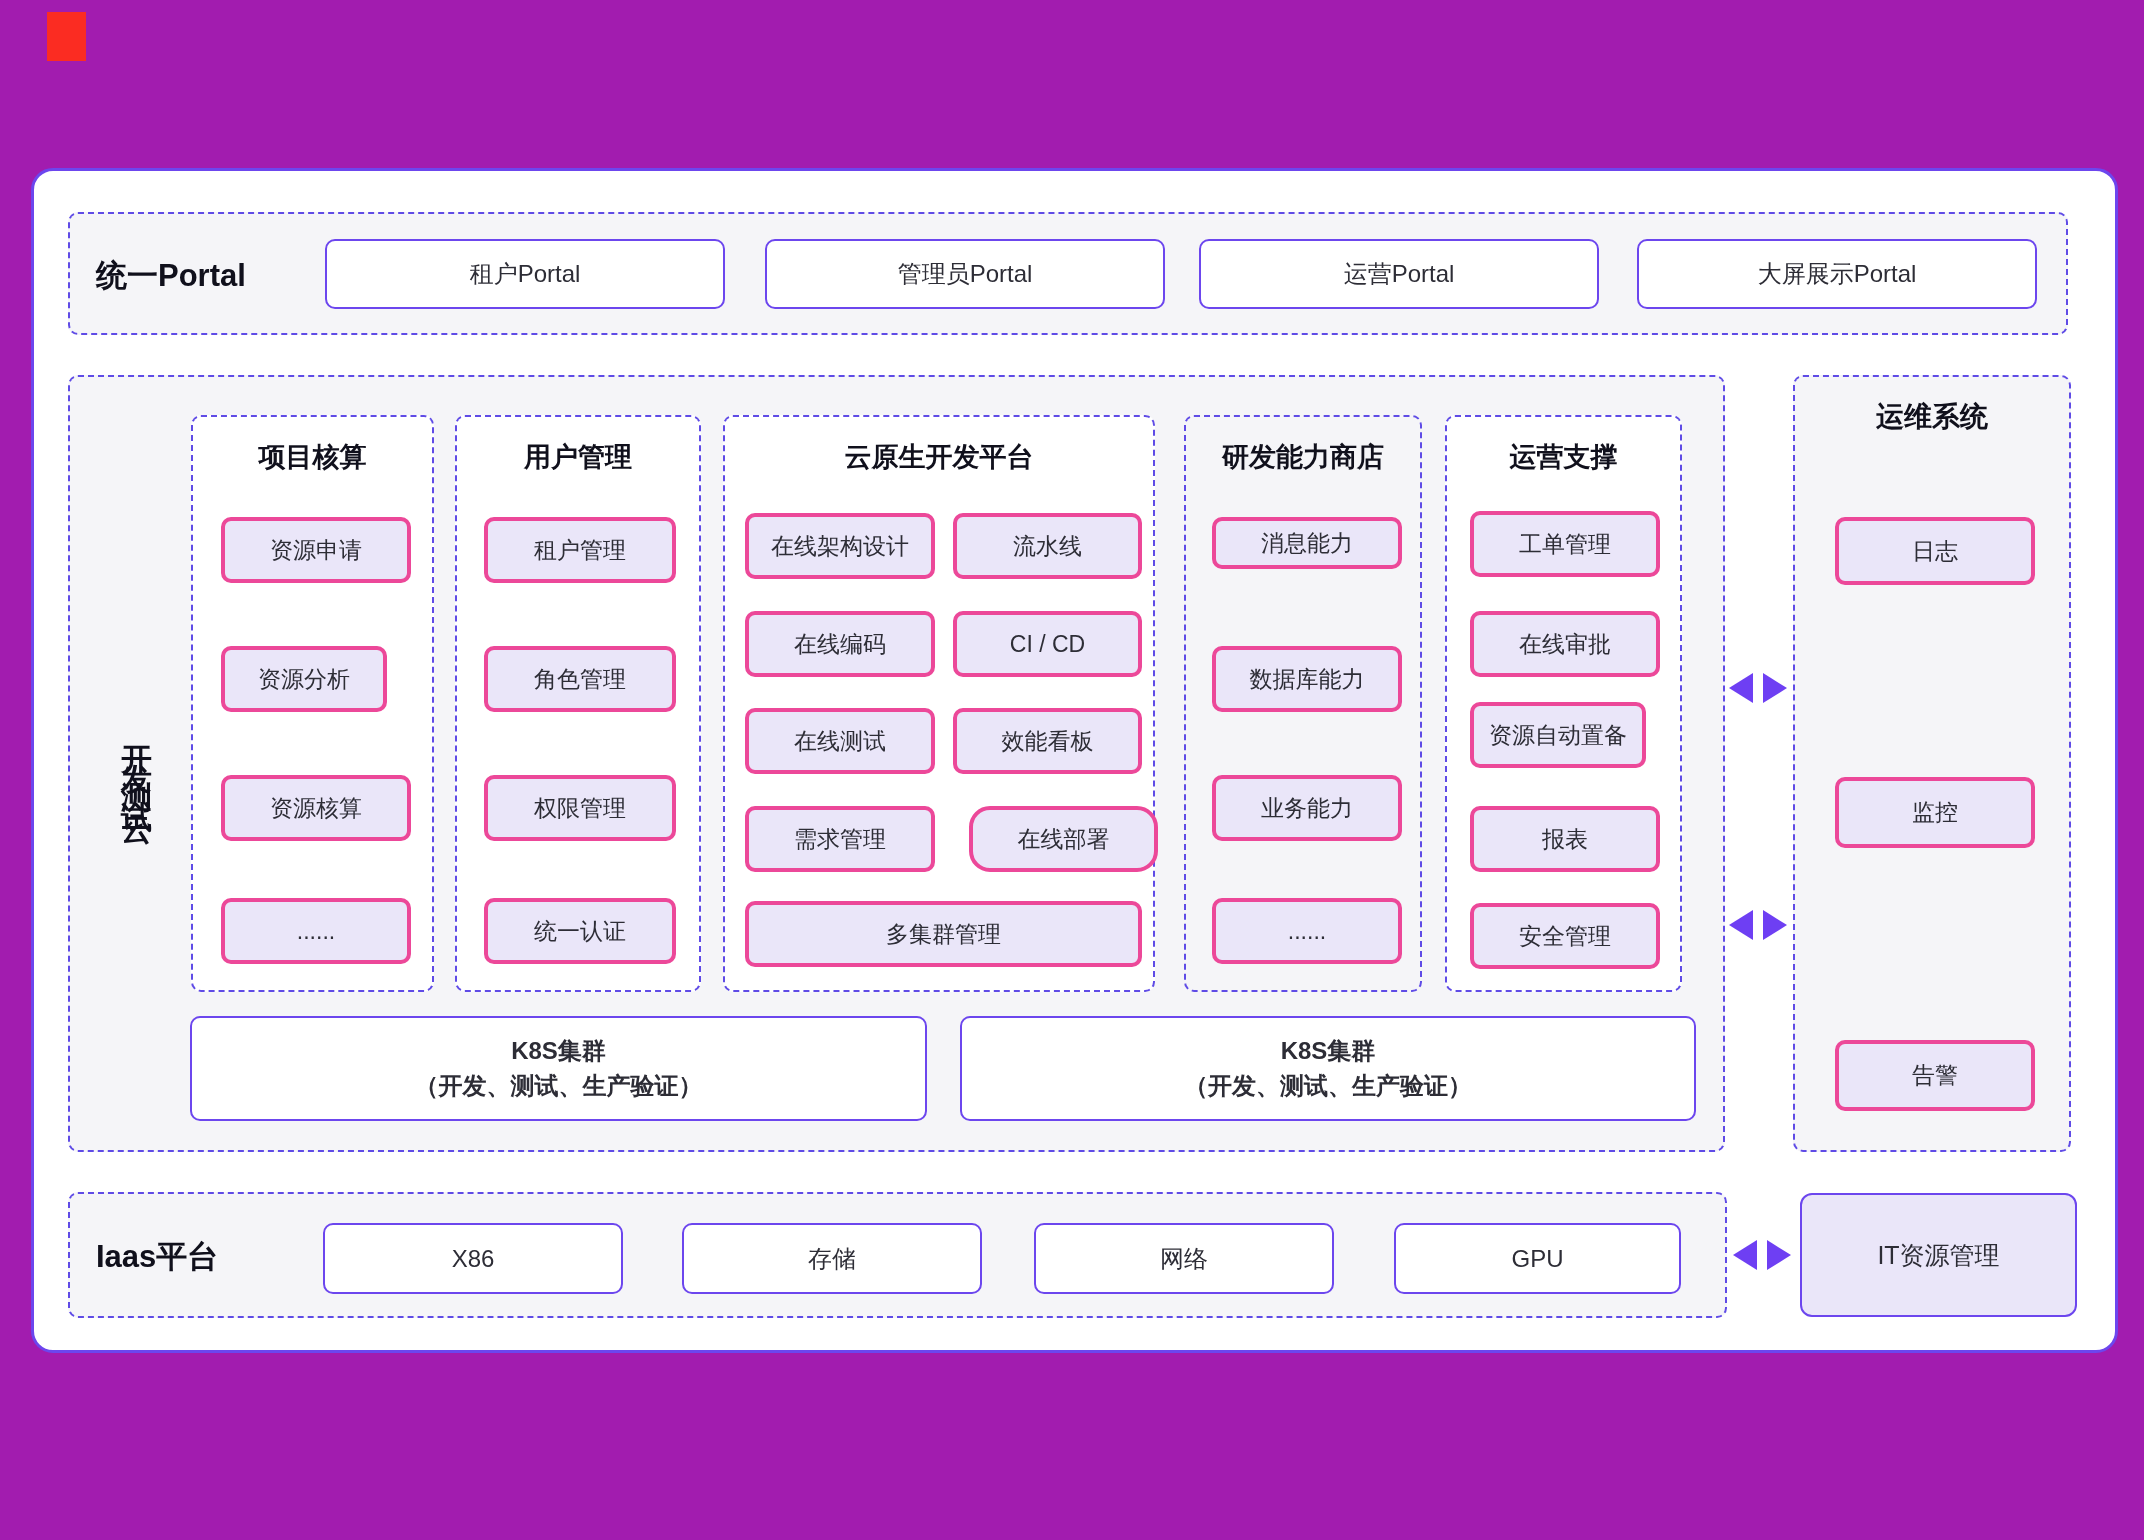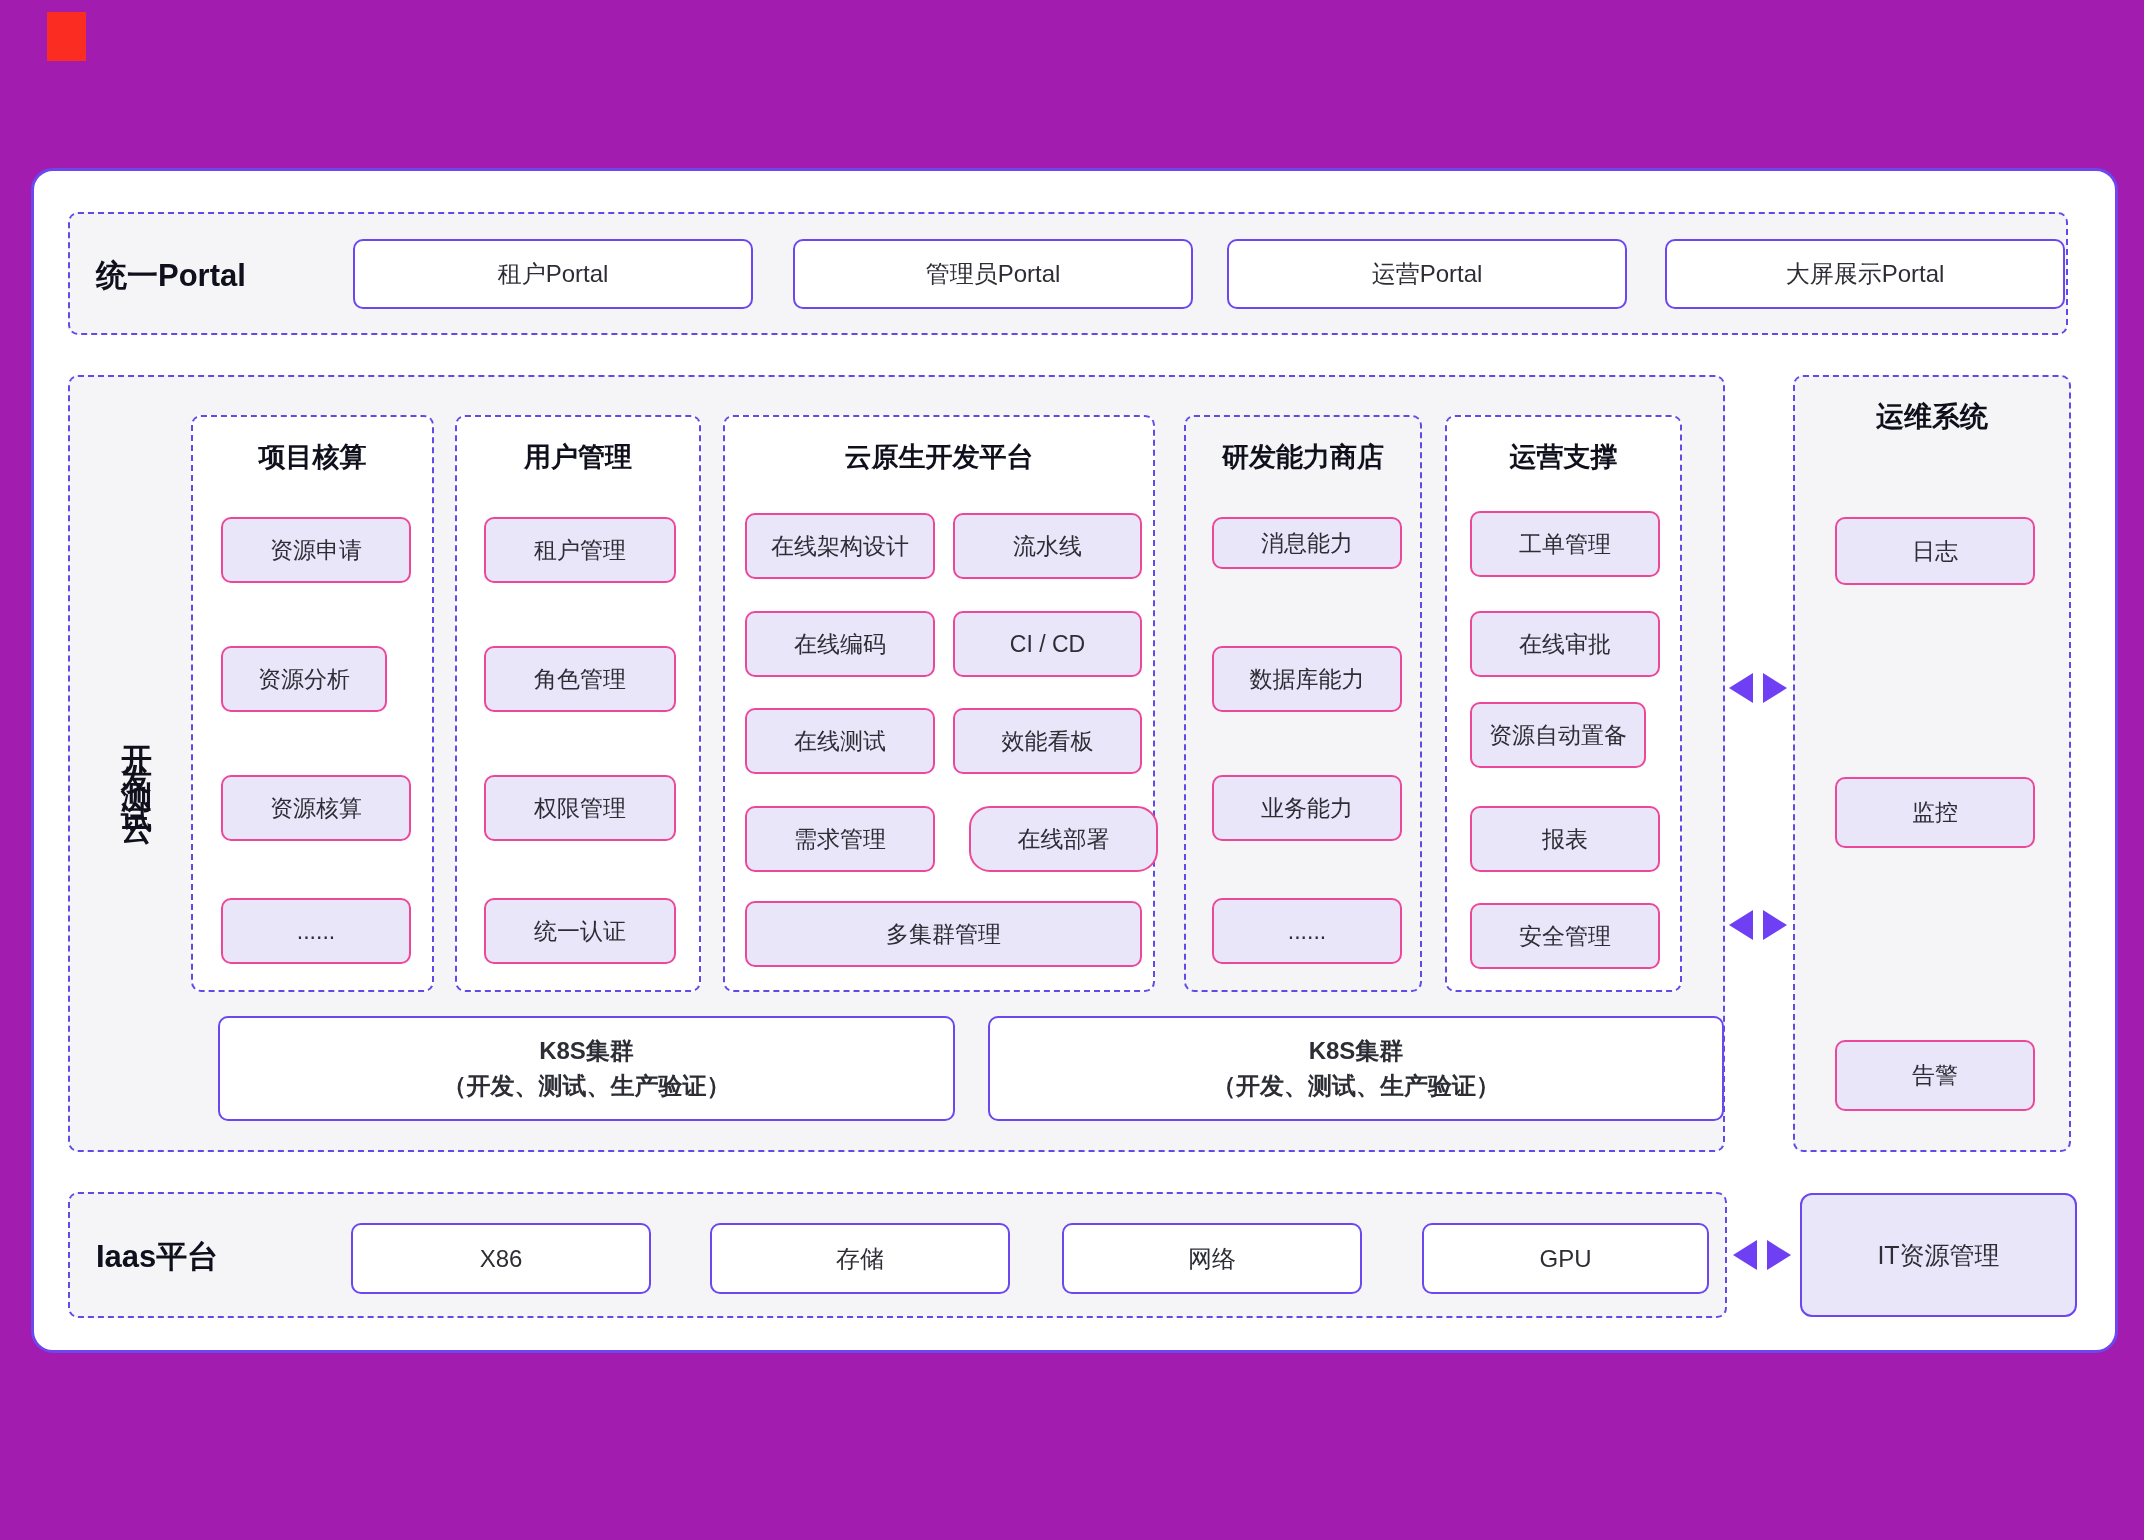--- a/index.html
+++ b/index.html
@@ -19,23 +19,23 @@
   .ops-sec{left:1793px;top:375px;width:278px;height:777px;}
   .iaas-sec{left:68px;top:1192px;width:1659px;height:126px;}
   
   .sec-label{font-weight:bold;font-size:31px;color:#10101c;display:flex;align-items:center;}
   .portal-label{left:26px;top:0;height:123px;}
   .iaas-label{left:26px;top:0;height:126px;}
   .v-label{left:34px;top:0;height:777px;width:64px;display:flex;align-items:center;justify-content:center;
     writing-mode:vertical-lr;text-orientation:upright;letter-spacing:18px;font-weight:bold;font-size:31px;color:#10101c;}
   
   .wbox{background:#ffffff;border:2px solid #6c46ee;border-radius:10px;
-    display:flex;align-items:center;justify-content:center;font-size:24px;color:#2d2d36;text-align:center;margin-left:28px;}
+    display:flex;align-items:center;justify-content:center;font-size:24px;color:#2d2d36;text-align:center;}
   
-  .fbox{background:#eae6f9;border:2px solid #ec4899;border-radius:10px;
+  .fbox{background:#eae6f9;border:4px solid #ec4899;border-radius:10px;
     display:flex;align-items:center;justify-content:center;font-size:23px;color:#2d2d36;text-align:center;}
   
   .col{border:2px dashed #5f4be6;border-radius:10px;background:#ffffff;top:38px;height:577px;}
   .col.transparent{background:transparent;}
   .col-title{left:0;right:0;top:18px;height:44px;display:flex;align-items:center;justify-content:center;
     font-weight:bold;font-size:27px;color:#10101c;}
   .ops-title{left:0;right:0;top:18px;height:44px;display:flex;align-items:center;justify-content:center;
     font-weight:bold;font-size:28px;color:#10101c;}
   
   .pbox{top:25px;height:70px;width:400px;}

